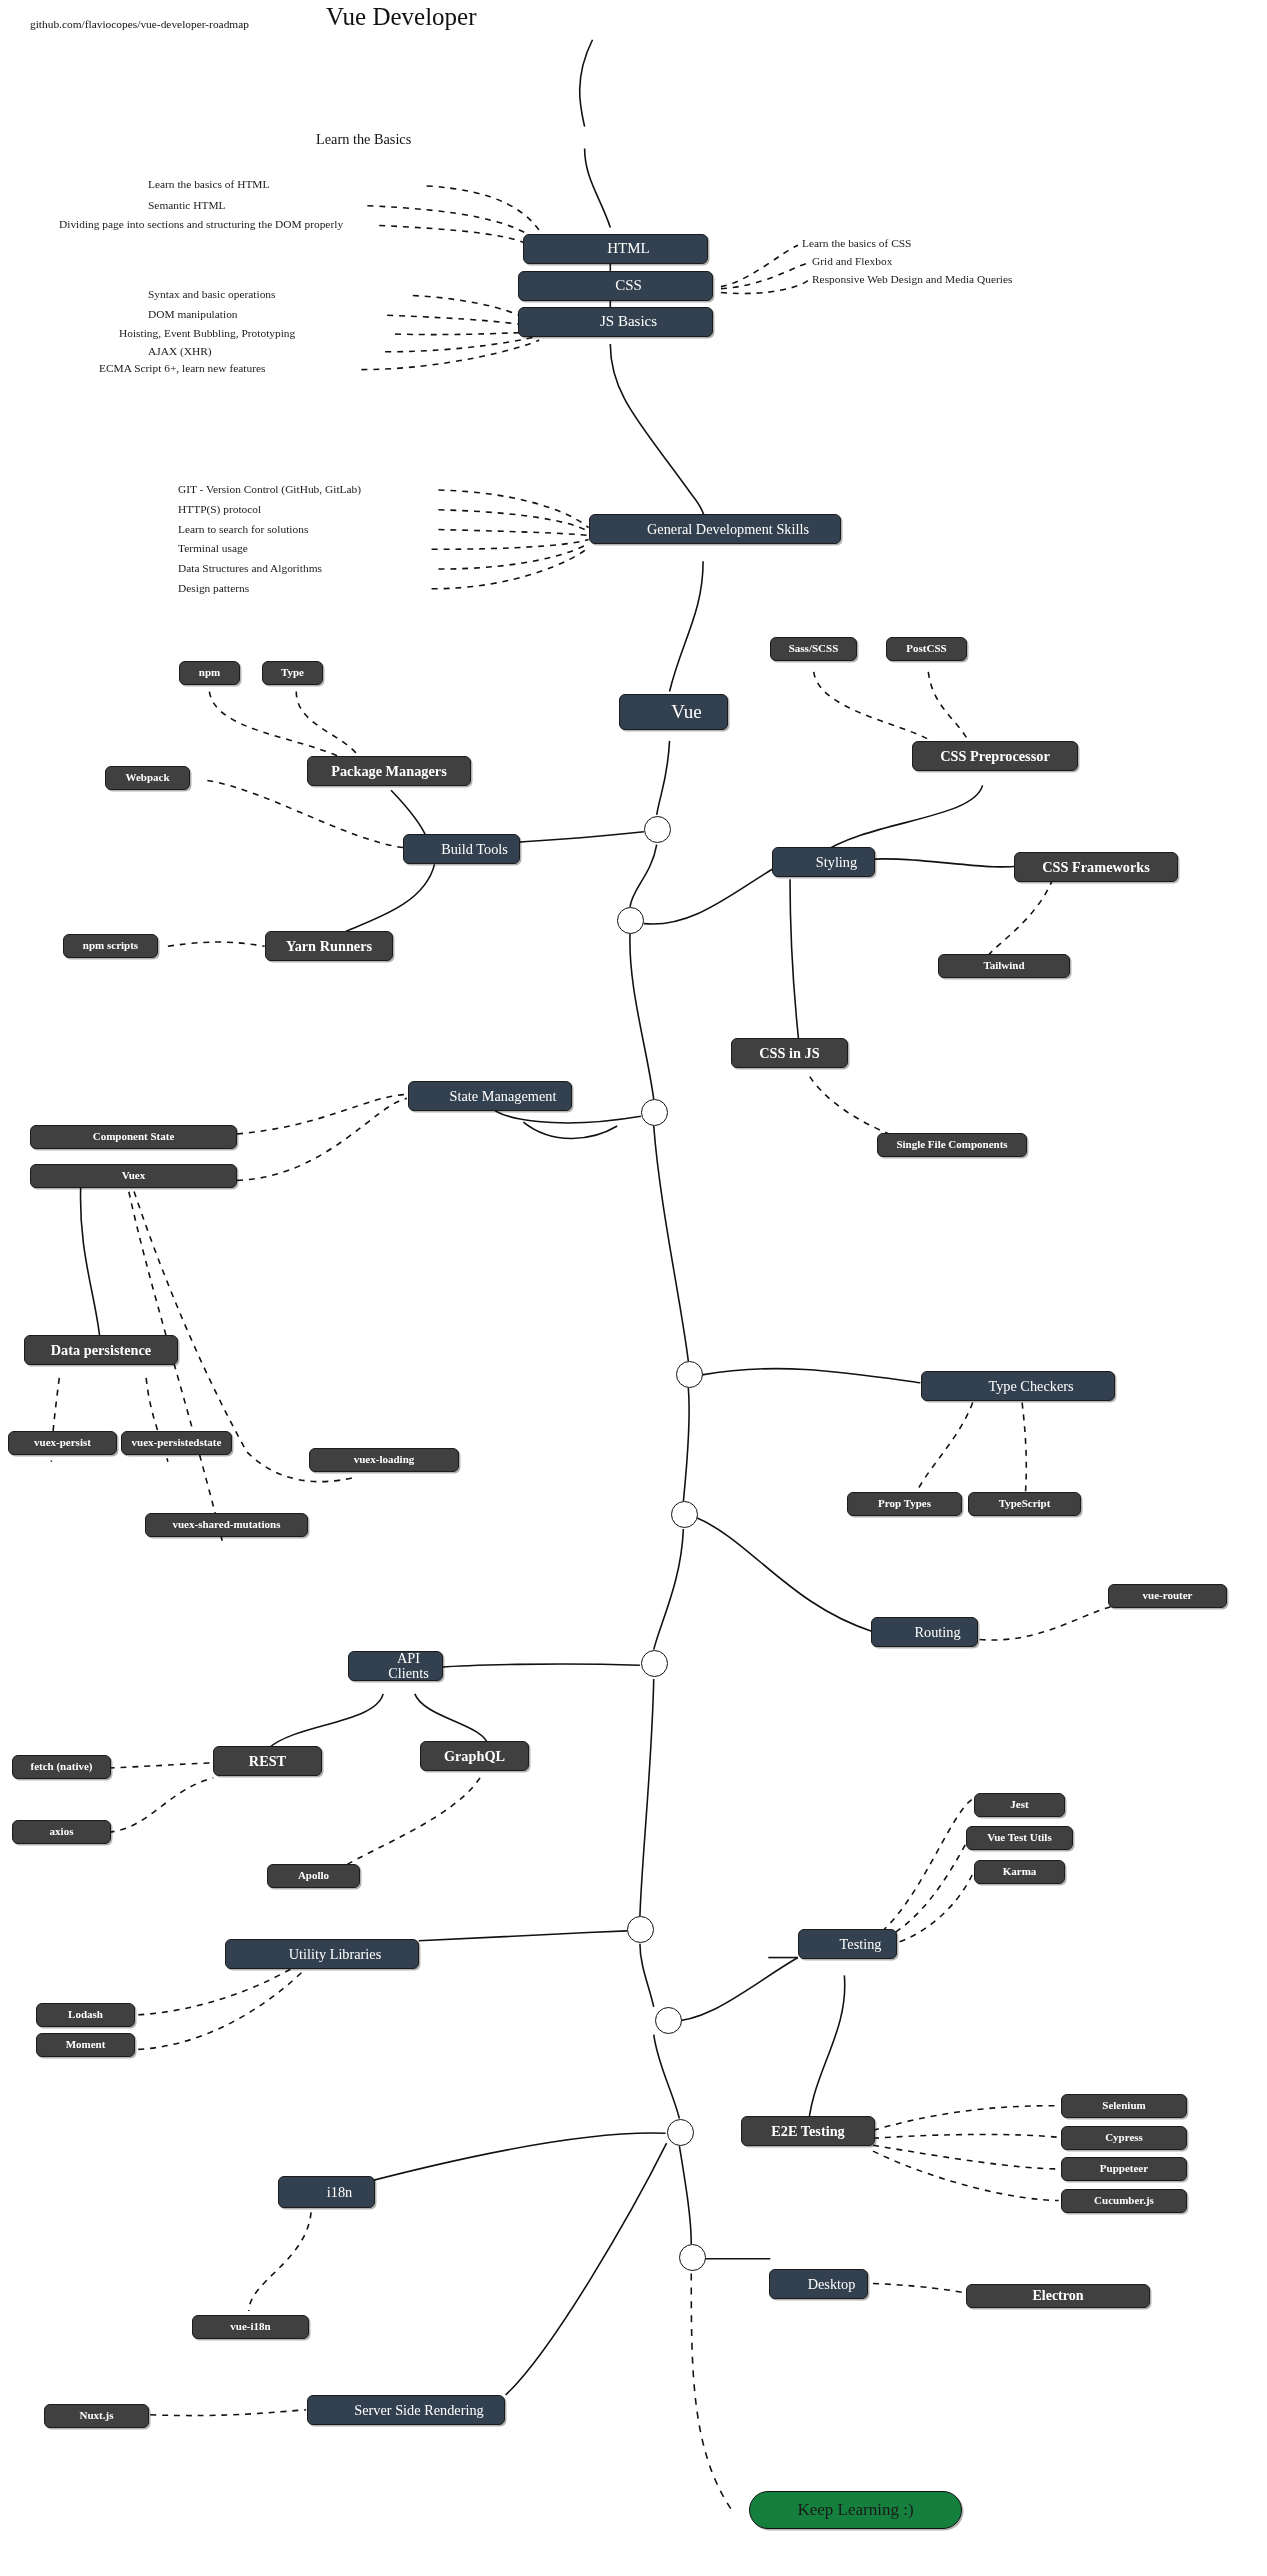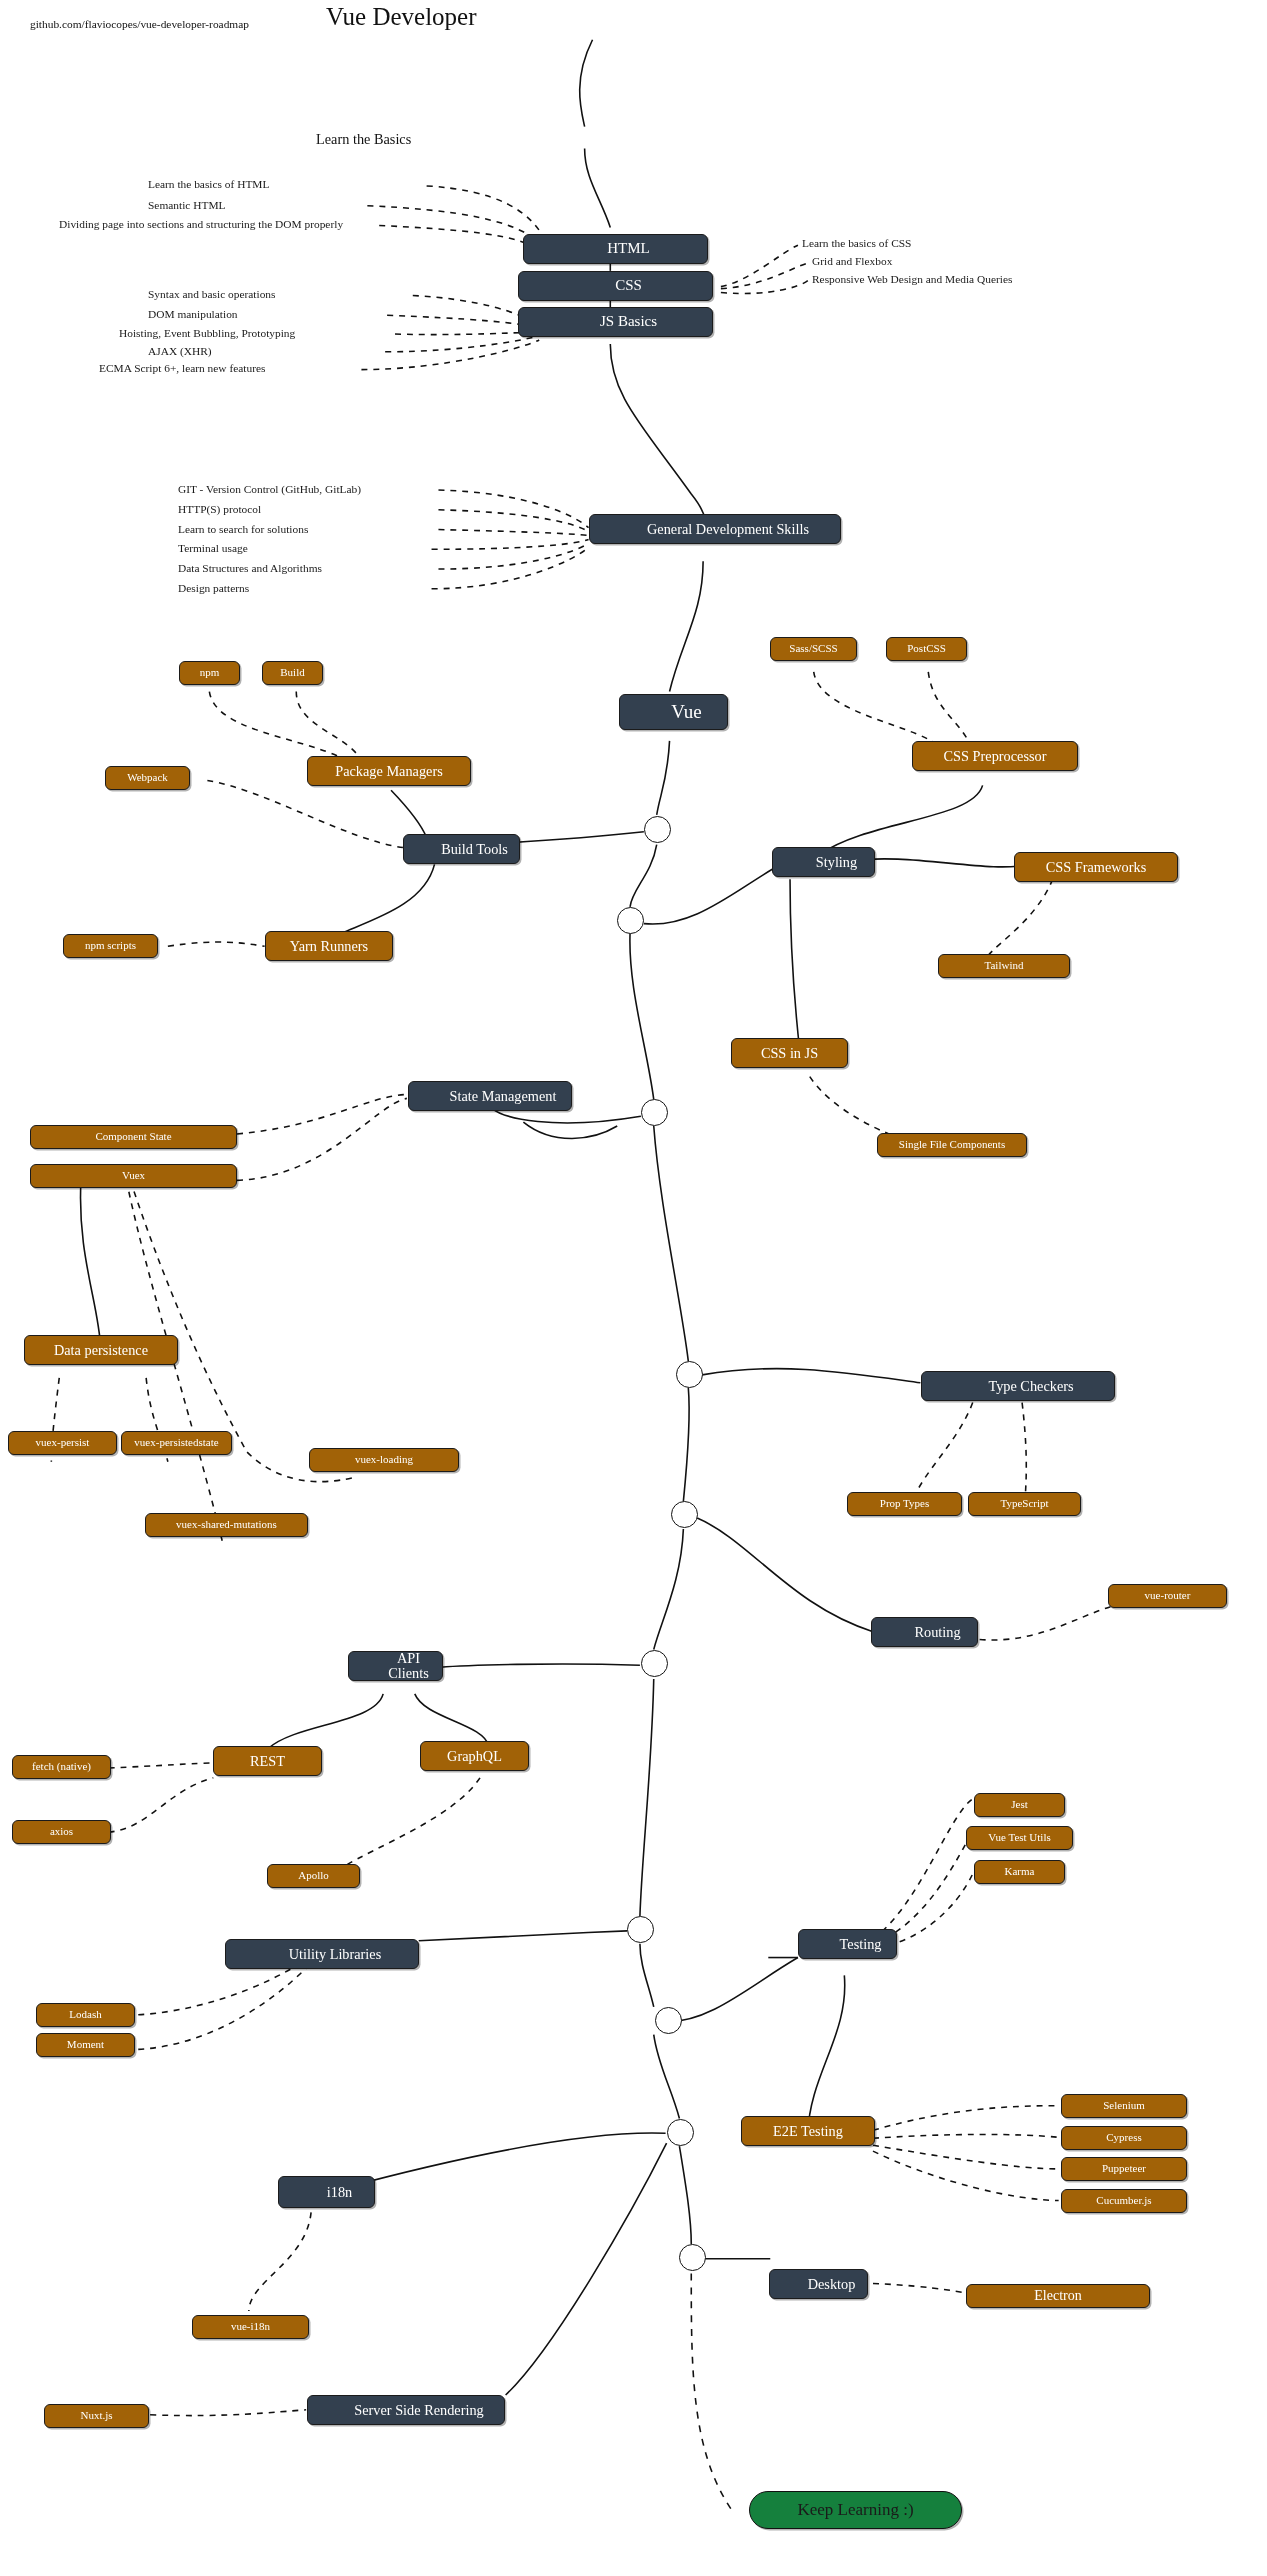--- a/index.html
+++ b/index.html
@@ -5,21 +5,21 @@
   html,body{margin:0;padding:0;background:#ffffff;}
   body{width:1267px;height:2576px;position:relative;
        font-family:"Liberation Serif","DejaVu Serif",serif;}
   #root{position:relative;width:1267px;height:2576px;overflow:hidden;background:#fff;}
   svg#wires{position:absolute;left:0;top:0;width:1267px;height:2576px;pointer-events:none;}
   .node{position:absolute;box-sizing:border-box;display:flex;align-items:center;
         justify-content:center;text-align:center;border:1.3px solid #1b1b1b;
         border-radius:6px;color:#ffffff;line-height:1.05;
         box-shadow:1.5px 1.5px 0 rgba(0,0,0,.30);}
   .dark{background:#33404f;padding-left:26px;}
-  .green{background:#a16207;}
+  .green{background:#404040;font-weight:bold;}
   .pill{background:#15803d;color:#1a1a1a;border:1.6px solid #111;border-radius:26px;
         box-shadow:1.5px 1.5px 0 rgba(0,0,0,.30);}
   .leaf{position:absolute;color:#1a1a1a;white-space:nowrap;}
   .leaf.r{}
   .leaf.l{text-align:left;}
   #title-abs{position:absolute;left:326px;top:3px;font-size:25px;color:#111;}
   #repo-url{position:absolute;left:30px;top:18px;font-size:11.4px;color:#111;}
   #learn-basics{position:absolute;left:316px;top:131px;font-size:14.3px;color:#111;}
   .dot{position:absolute;width:27px;height:27px;border-radius:50%;
        background:#fff;border:1.6px solid #111;box-sizing:border-box;}
@@ -226,21 +226,21 @@
   <div class="node green" style="left:265px;top:931px;width:128px;height:30px;font-size:14.3px">Yarn Runners</div>
   <div class="node green" style="left:912px;top:741px;width:166px;height:30px;font-size:14.3px">CSS Preprocessor</div>
   <div class="node green" style="left:1014px;top:852px;width:164px;height:30px;font-size:14.3px">CSS Frameworks</div>
   <div class="node green" style="left:731px;top:1038px;width:117px;height:30px;font-size:14.3px">CSS in JS</div>
   <div class="node green" style="left:24px;top:1335px;width:154px;height:30px;font-size:14.3px">Data persistence</div>
   <div class="node green" style="left:213px;top:1746px;width:109px;height:30px;font-size:14.3px">REST</div>
   <div class="node green" style="left:420px;top:1741px;width:109px;height:30px;font-size:14.3px">GraphQL</div>
   <div class="node green" style="left:741px;top:2116px;width:134px;height:30px;font-size:14.3px">E2E Testing</div>
 
   <div class="node green" style="left:179px;top:661px;width:61px;height:24px;font-size:11px">npm</div>
-  <div class="node green" style="left:262px;top:661px;width:61px;height:24px;font-size:11px">Build</div>
+  <div class="node green" style="left:262px;top:661px;width:61px;height:24px;font-size:11px">Type</div>
   <div class="node green" style="left:105px;top:766px;width:85px;height:24px;font-size:11px">Webpack</div>
   <div class="node green" style="left:63px;top:934px;width:95px;height:24px;font-size:11px">npm scripts</div>
 
   <div class="node green" style="left:770px;top:637px;width:87px;height:24px;font-size:11px">Sass/SCSS</div>
   <div class="node green" style="left:886px;top:637px;width:81px;height:24px;font-size:11px">PostCSS</div>
   <div class="node green" style="left:938px;top:954px;width:132px;height:24px;font-size:11px">Tailwind</div>
   <div class="node green" style="left:877px;top:1133px;width:150px;height:24px;font-size:11px">Single File Components</div>
 
   <div class="node green" style="left:30px;top:1125px;width:207px;height:24px;font-size:11px">Component State</div>
   <div class="node green" style="left:30px;top:1164px;width:207px;height:24px;font-size:11px">Vuex</div>

